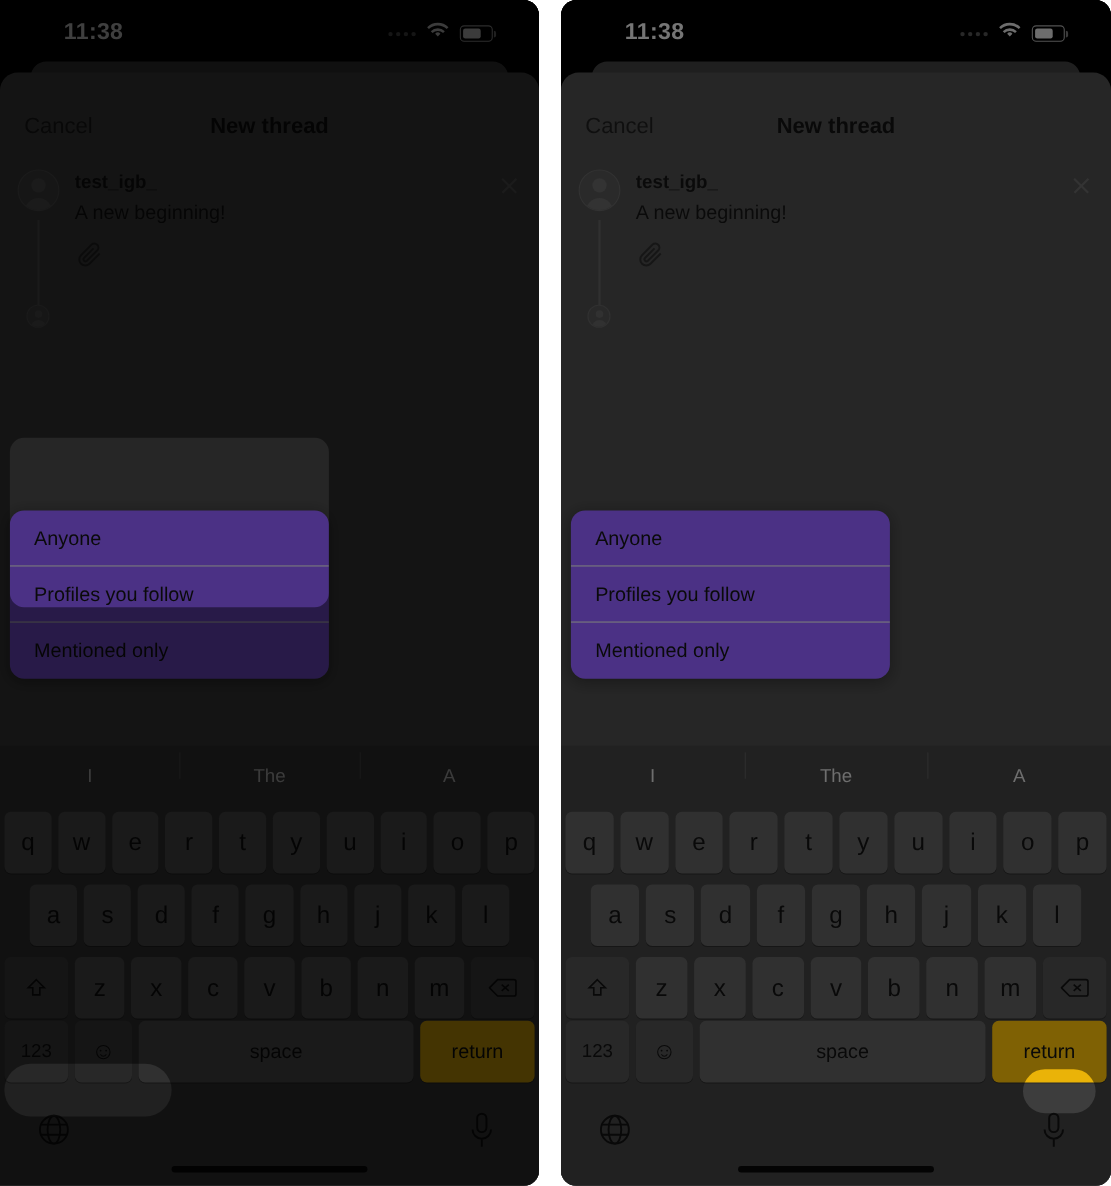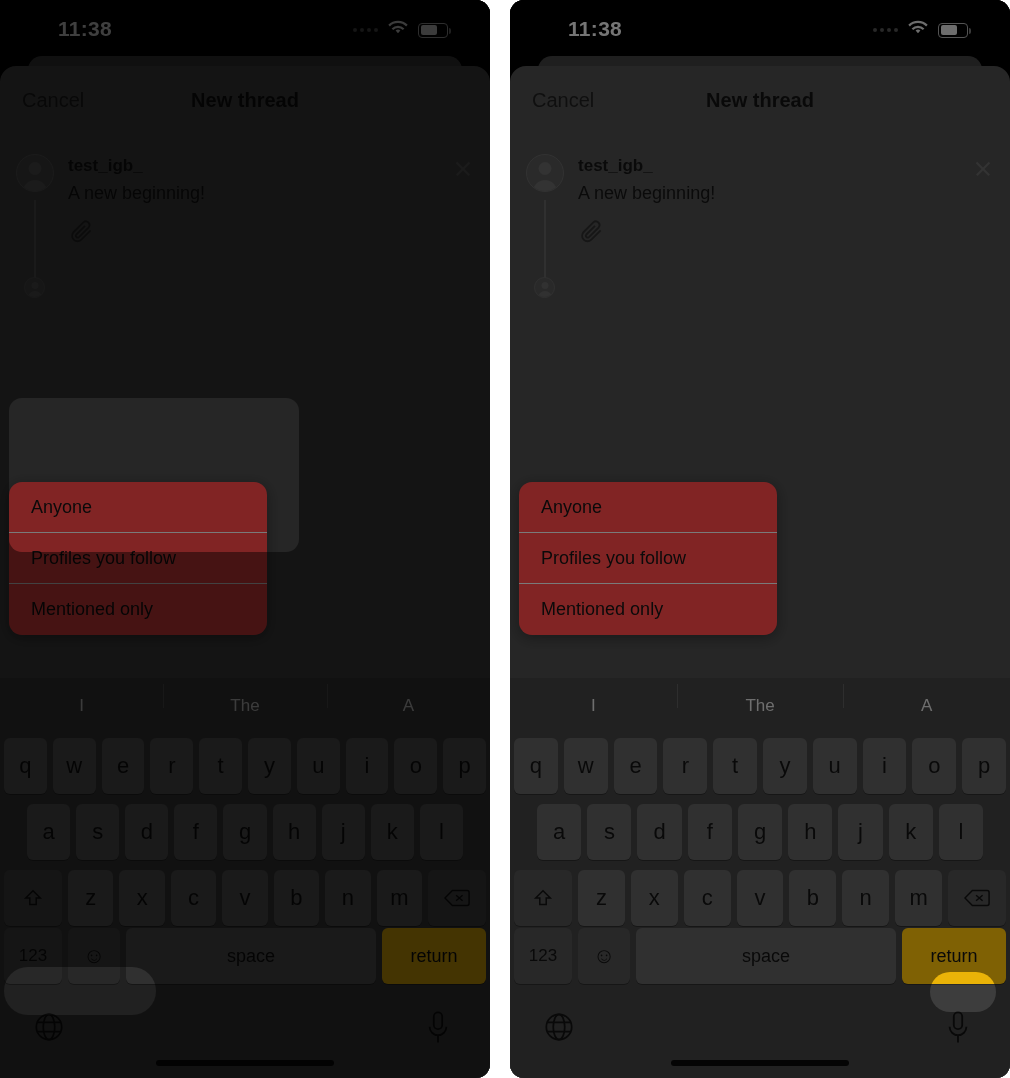--- a/index.html
+++ b/index.html
@@ -22,21 +22,21 @@
   .sig-dots i { width:4px; height:4px; border-radius:50%; background:#4a4a4a; display:block; }
   .wifi svg path { fill:#c9c9c9; }
   .batt { position:relative; width:30px; height:15px; border:1.6px solid #9a9a9a; border-radius:4px; }
   .batt::after { content:""; position:absolute; right:-4px; top:4px; width:2.4px; height:6px; background:#6e6e6e; border-radius:0 2px 2px 0; }
   .batt i { position:absolute; left:1.6px; top:1.6px; bottom:1.6px; width:58%; background:#c9c9c9; border-radius:2px; display:block; }
 
   
   .sheet-back { position:absolute; left:28px; right:28px; top:56px; height:60px; background:#3a3a3a; border-radius:14px 14px 0 0; }
   .sheet { position:absolute; left:0; right:0; top:66px; bottom:0; background:#474747; border-radius:16px 16px 0 0; }
 
-  .navbar { position:absolute; left:0; right:0; top:1px; height:68px; }
+  .navbar { position:absolute; left:0; right:0; top:16px; height:68px; }
   .nav-cancel { position:absolute; left:22px; top:22px; font-size:20px; color:#1d1d1d; }
   .nav-title { position:absolute; left:0; right:0; top:22px; text-align:center; font-size:20px; font-weight:700; color:#111; }
 
   
   .composer { position:absolute; left:0; right:0; top:68px; bottom:110px; }
   .avatar { position:absolute; left:16px; top:20px; width:38px; height:38px; border-radius:50%; background:#4e4e4e; border:1.5px solid #5d5d5d; overflow:hidden; }
   .avatar .head { position:absolute; left:50%; top:7px; transform:translateX(-50%); width:13px; height:13px; border-radius:50%; background:#5e5e5e; }
   .avatar .body { position:absolute; left:50%; bottom:-6px; transform:translateX(-50%); width:25px; height:17px; border-radius:13px 13px 0 0; background:#5e5e5e; }
   .username { position:absolute; left:68px; top:22px; font-size:17px; font-weight:700; color:#141414; }
   .posttext { position:absolute; left:68px; top:49px; font-size:18px; color:#141414; }
@@ -45,21 +45,21 @@
   .threadline { position:absolute; left:34px; top:66px; width:1.6px; height:78px; background:#5a5a5a; }
   .avatar2 { position:absolute; left:24px; top:143px; width:21px; height:21px; border-radius:50%; background:#4c4c4c; border:1px solid #5a5a5a; overflow:hidden; }
   .avatar2 .head { position:absolute; left:50%; top:3.5px; transform:translateX(-50%); width:7px; height:7px; border-radius:50%; background:#5b5b5b; }
   .avatar2 .body { position:absolute; left:50%; bottom:-3px; transform:translateX(-50%); width:14px; height:9px; border-radius:7px 7px 0 0; background:#5b5b5b; }
   .close-x { position:absolute; right:16px; top:24px; width:22px; height:22px; }
   .close-x::before, .close-x::after { content:""; position:absolute; left:2px; top:10px; width:18px; height:1.6px; background:#5f5f5f; }
   .close-x::before { transform:rotate(45deg); }
   .close-x::after  { transform:rotate(-45deg); }
 
   
-  .dropdown { position:absolute; left:9px; width:258px; top:398px; background:#ef4444; border-radius:13px; overflow:hidden; box-shadow:0 3px 14px rgba(0,0,0,.35);margin-top:18px; }
+  .dropdown { position:absolute; left:9px; width:290px; top:398px; background:#8b5cf6; border-radius:13px; overflow:hidden; box-shadow:0 3px 14px rgba(0,0,0,.35); }
   .dd-item { height:51px; display:flex; align-items:center; padding-left:22px; font-size:18px; color:#131313; border-bottom:1px solid #e2e2e2; }
   .dd-item:last-child { border-bottom:none; }
 
   
   .bottombar { position:absolute; left:0; right:0; bottom:45px; height:56px; }
   .reply-pill { position:absolute; left:4px; top:4px; padding:11px 20px; font-size:16px; color:#8d8d8d; border-radius:26px; }
   .reply-pill.hl { background:#f2f2f2; color:#9a9a9a; }
   .post-btn { position:absolute; right:18px; top:10px; font-size:20px; font-weight:700; color:#2c4f66; padding:5px 14px; border-radius:20px; }
   .post-btn.hl { background:#ffffff; color:#1c9bf0; right:14px; }
 

